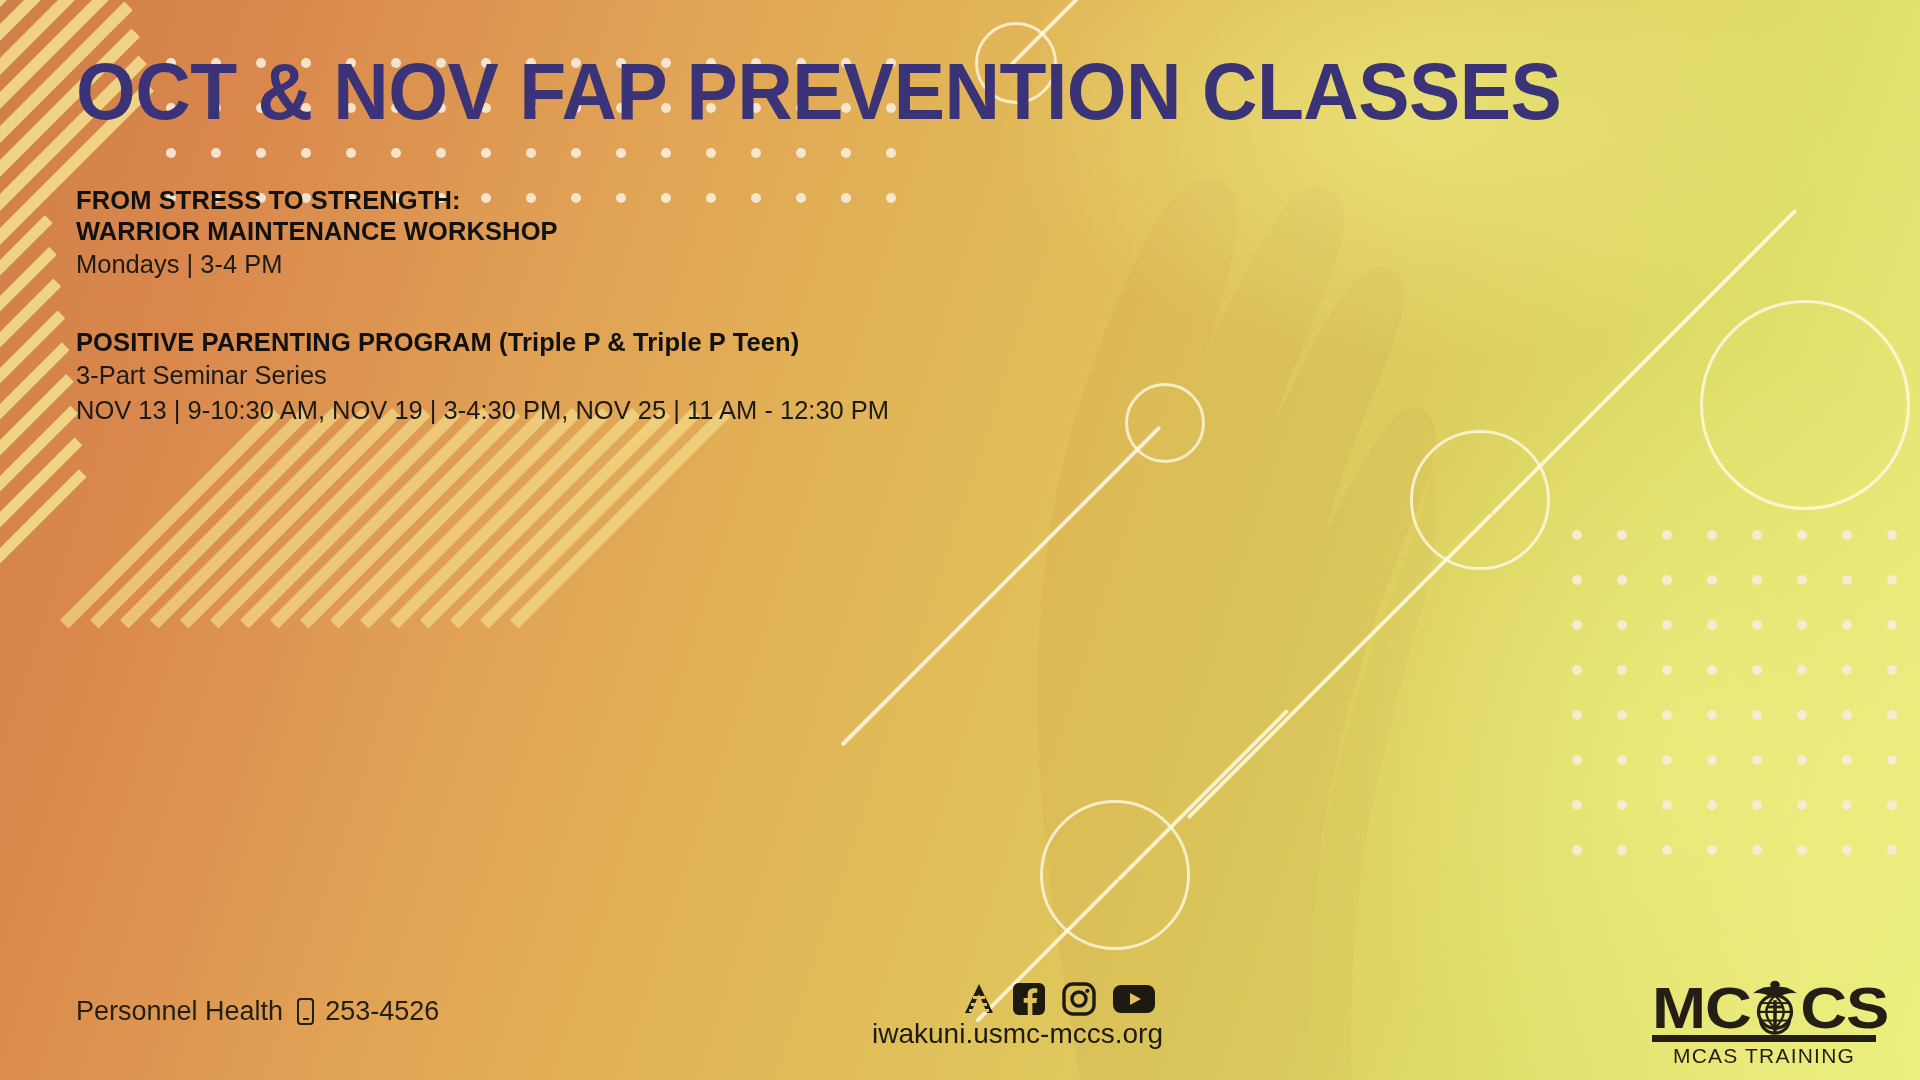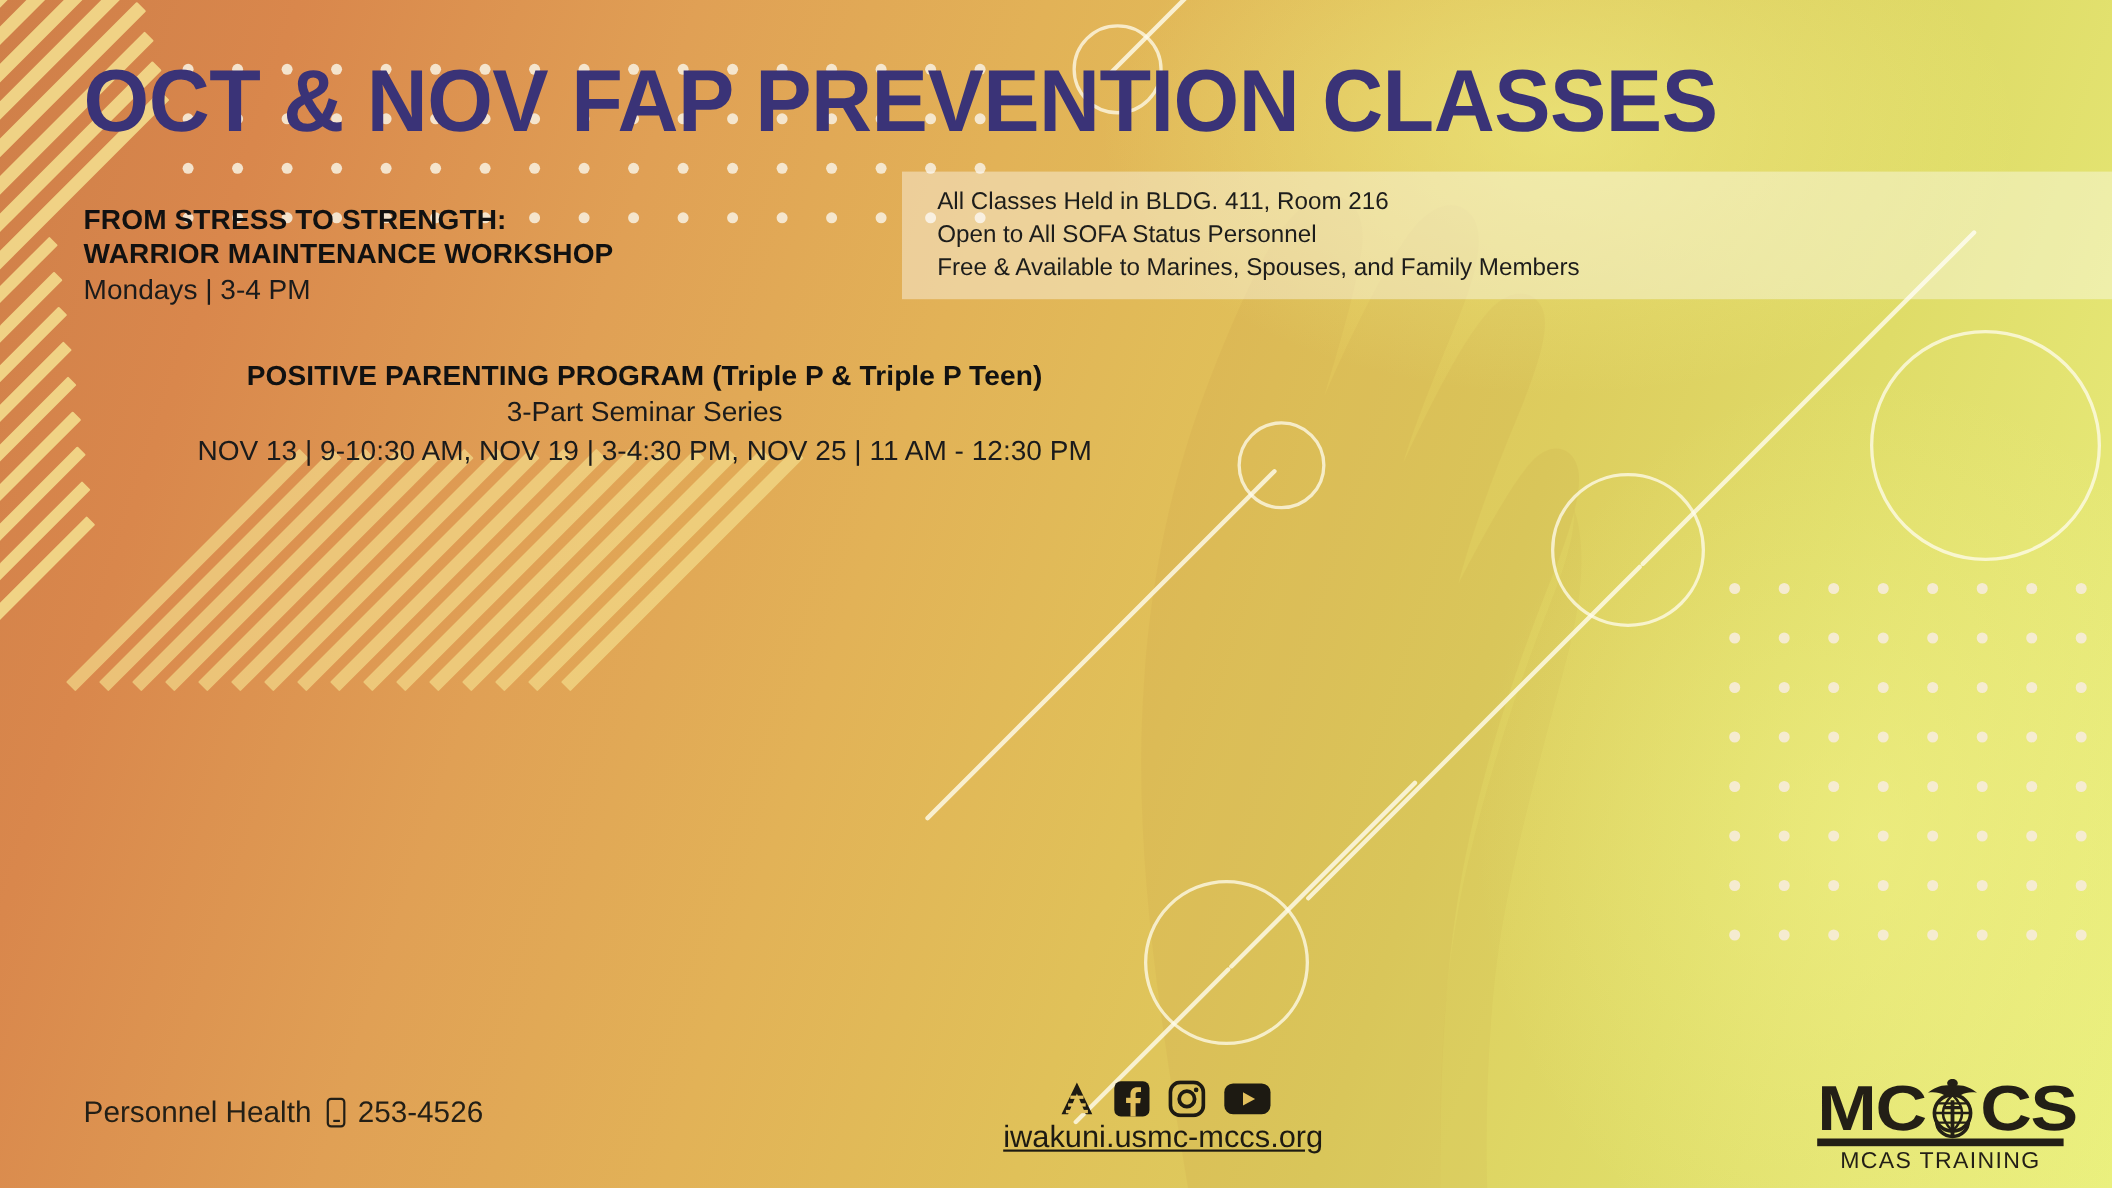--- a/index.html
+++ b/index.html
@@ -161,25 +161,24 @@
     position:absolute;
     left:962px; top:982px;
     display:flex;
     align-items:center;
     gap:16px;
   }
   .social svg { display:block; }
 
   .website {
     position:absolute;
-    left:912px; top:1018px;
+    left:872px; top:1018px;
     font-size:28px;
     color:#1d1a12;
     white-space:nowrap;
-    text-decoration:underline;
   }
 
   .mccs-logo {
     position:absolute;
     left:1652px; top:978px;
     width:230px;
   }
   .mccs-wordmark {
     position:relative;
     height:54px;
@@ -449,37 +448,32 @@
     <div class="slash" style="left:1118px; top:878px; width:240px; transform:rotate(-45deg);"></div>
     <div class="slash" style="left:1118px; top:878px; width:200px; transform:rotate(135deg);"></div>
 
     <div class="ring" style="left:1700px; top:300px; width:210px; height:210px;"></div>
   </div>
 
   <div id="content">
 
     <h1 class="poster-title">OCT &amp; NOV FAP PREVENTION CLASSES</h1>
 
-    <div class="info-box">
-      <div>All Classes Held in BLDG. 411, Room 216</div>
-      <div>Open to All SOFA Status Personnel</div>
-      <div>Free &amp; Available to Marines, Spouses, and Family Members</div>
-    </div>
 
     <div class="classes">
 
       <div class="class-block" style="margin-bottom:44px;">
         <div class="class-title">FROM STRESS TO STRENGTH:</div>
         <div class="class-title">WARRIOR MAINTENANCE WORKSHOP</div>
         <div class="class-detail">Mondays | 3-4 PM</div>
       </div>
 
 
 
-      <div class="class-block" style="margin-bottom:28px;text-align:center;">
+      <div class="class-block" style="margin-bottom:28px;">
         <div class="class-title"><span>POSITIVE PARENTING PROGRAM </span><span class="mixed">(Triple P &amp; Triple P Teen)</span></div>
         <div class="class-detail">3-Part Seminar Series</div>
         <div class="class-detail">NOV 13 | 9-10:30 AM, NOV 19 | 3-4:30 PM, NOV 25 | 11 AM - 12:30 PM</div>
       </div>
 
 
     </div>
 
     <div class="contact">
       <span>Personnel Health</span>

